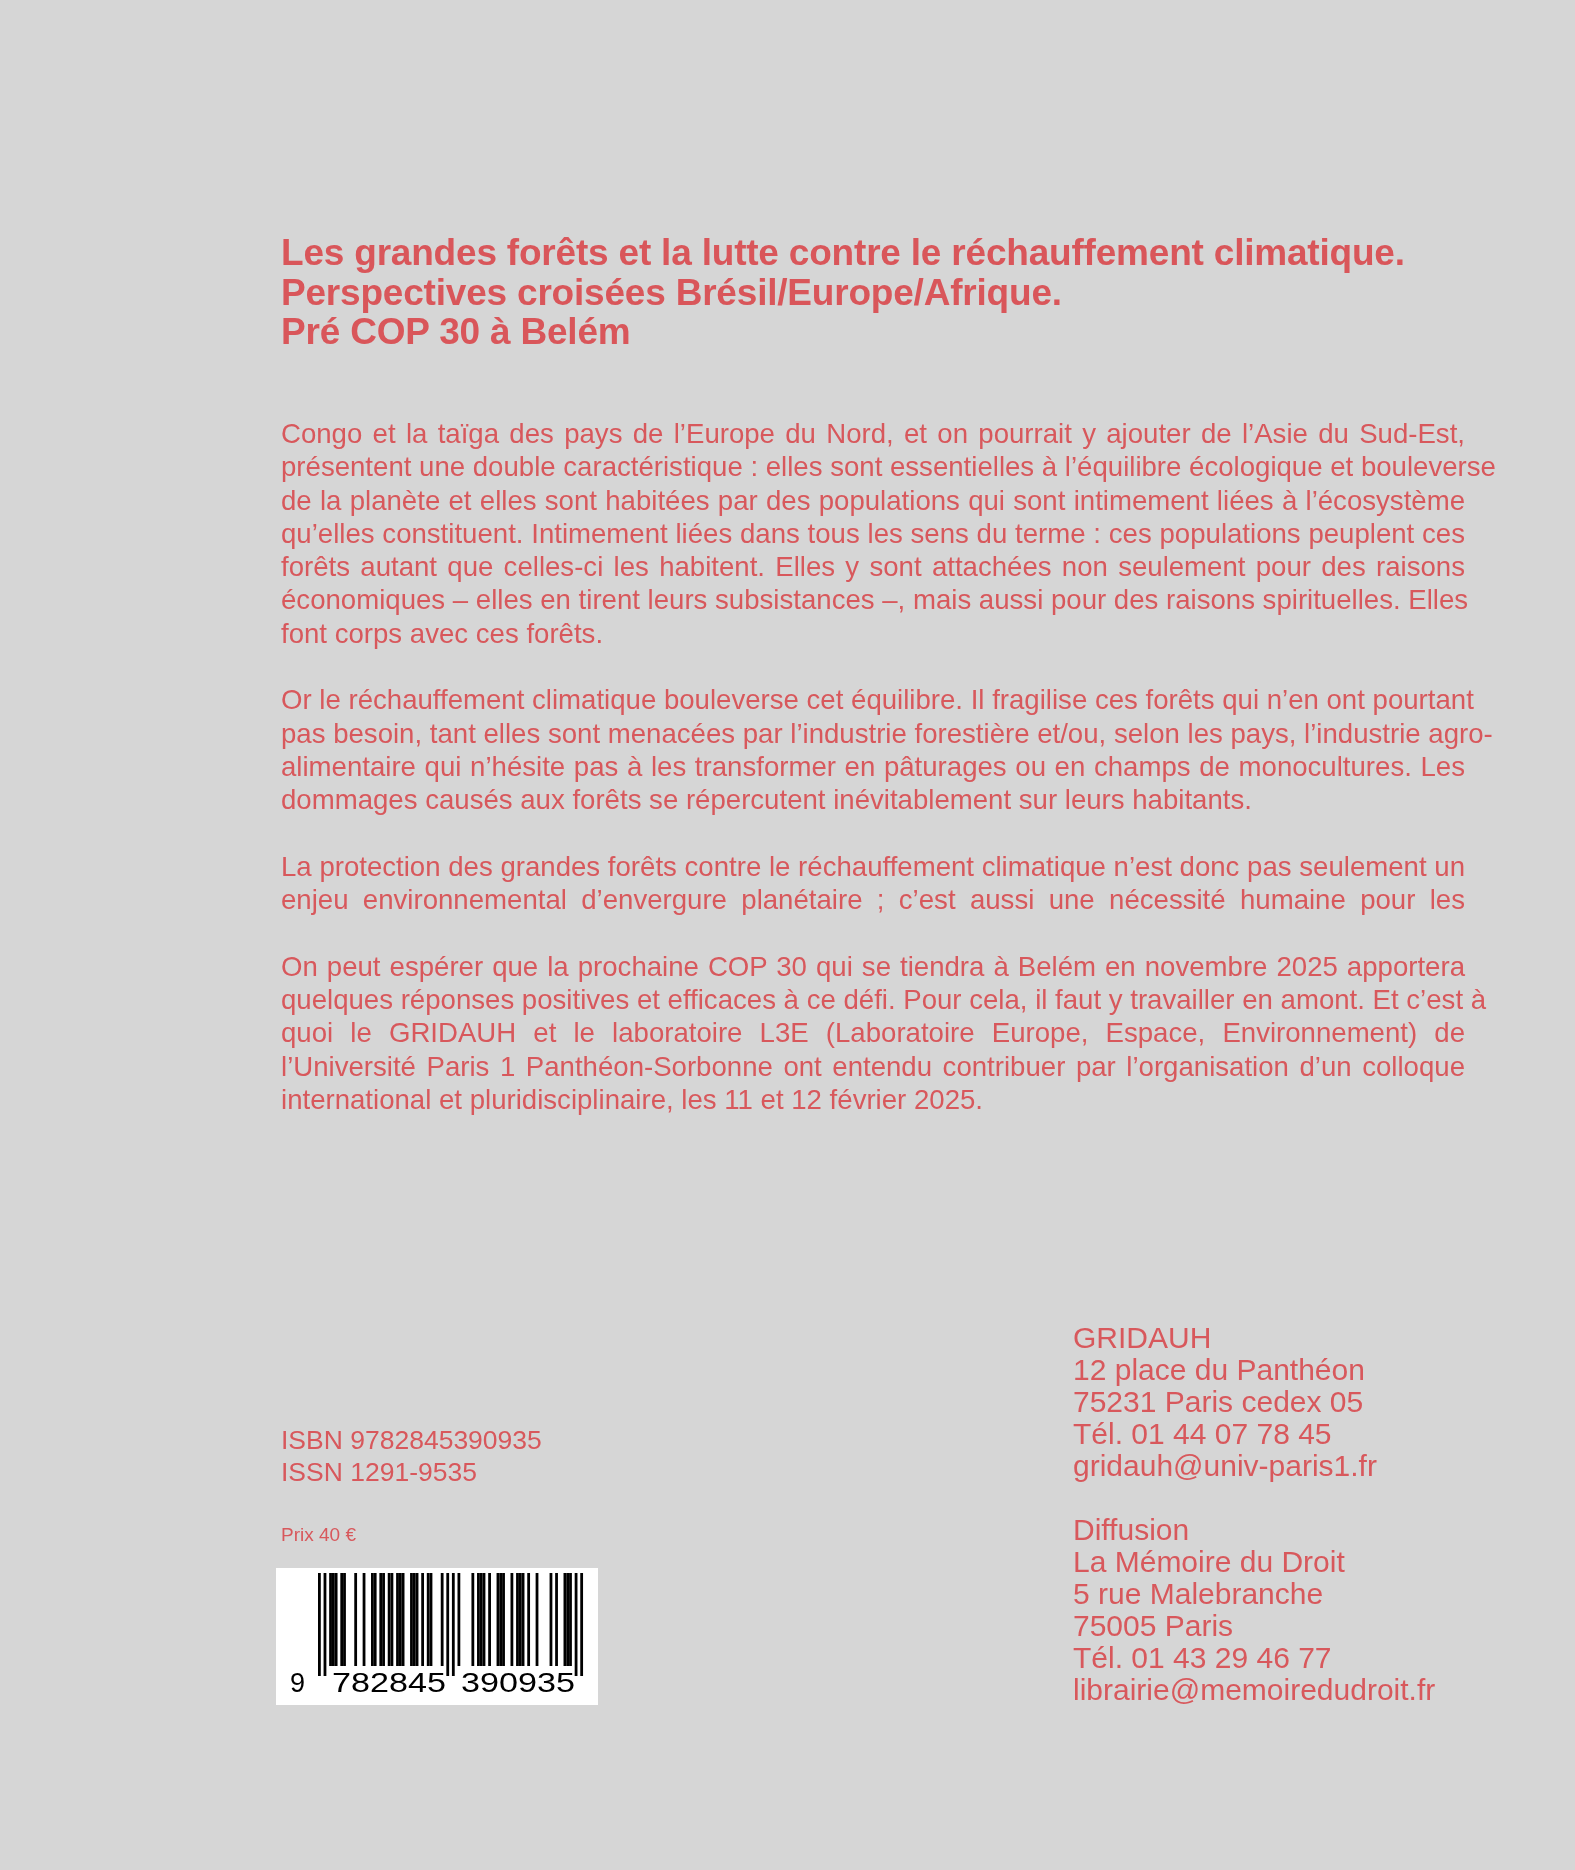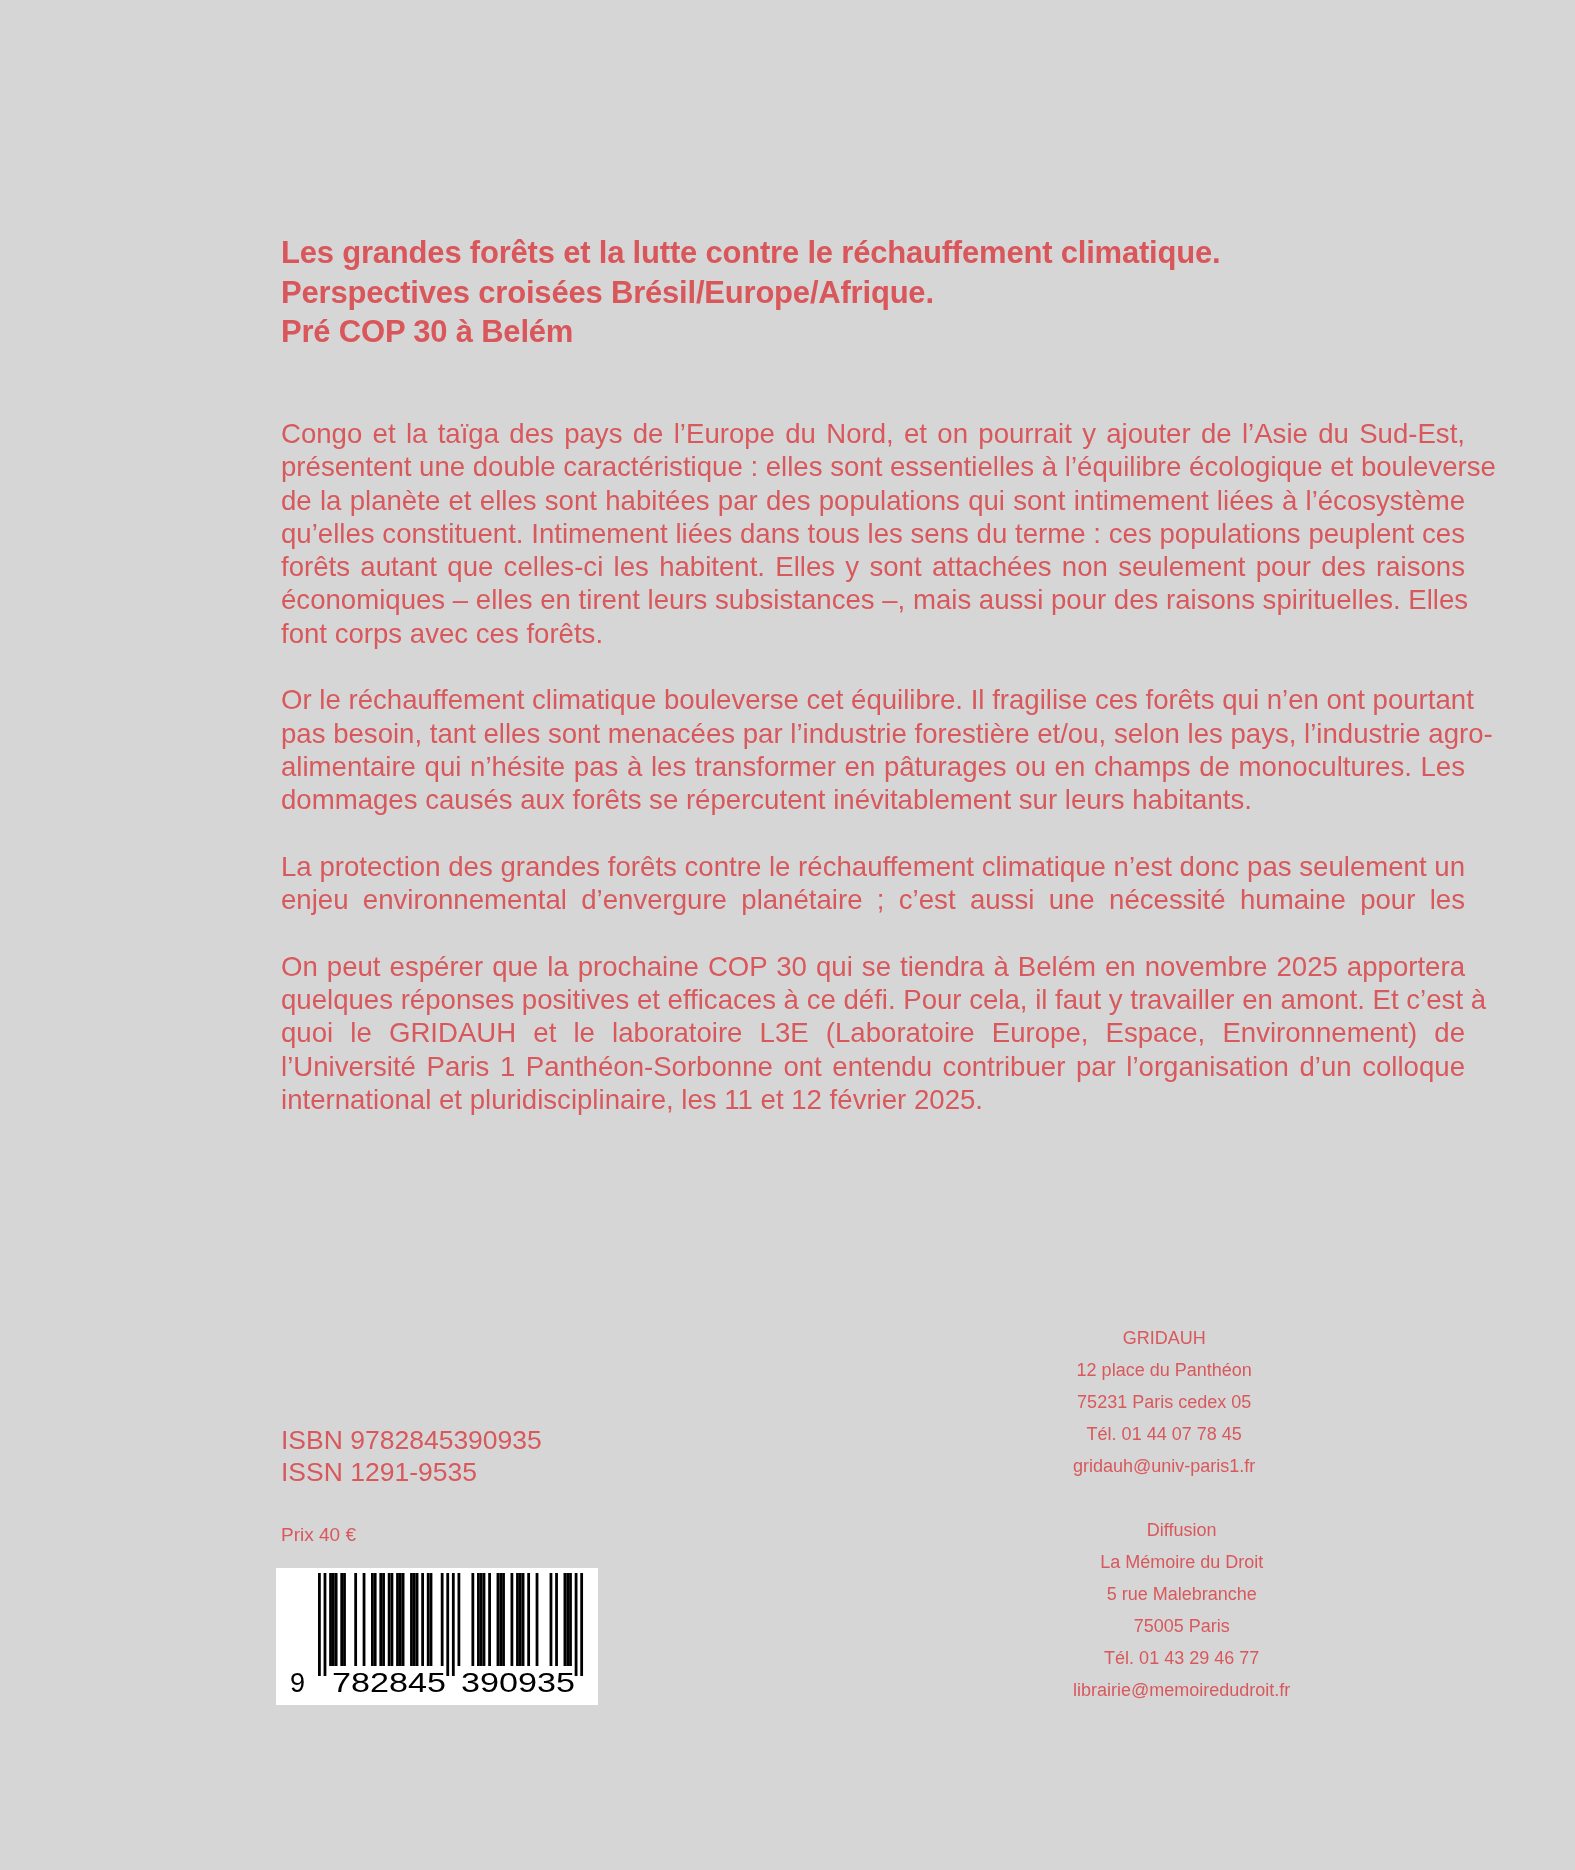--- a/index.html
+++ b/index.html
@@ -5,21 +5,21 @@
   html, body { margin: 0; padding: 0; }
   body {
     width: 1575px; height: 1870px;
     background: #d6d6d6;
     position: relative; overflow: hidden;
     font-family: "Liberation Sans", "DejaVu Sans", sans-serif;
     color: #d8585c;
   }
   .title {
     position: absolute; left: 281px; top: 233px;
-    font-weight: bold; font-size: 31px; line-height: 39.5px;
+    font-weight: bold; font-size: 37px; line-height: 39.5px;
     color: #d9565a; letter-spacing: -0.2px;
   }
   .title div { white-space: nowrap; }
   .body-text {
     position: absolute; left: 281px; top: 417px; width: 1184px;
     font-size: 27.6px; line-height: 33.3px;
   }
   .para { margin: 0 0 33.3px 0; }
   .line {
     display: block; white-space: nowrap;
@@ -35,21 +35,21 @@
     position: absolute; left: 281px; top: 1519px;
     font-size: 19px; line-height: 32px;
   }
   .barcode {
     position: absolute; left: 276px; top: 1568px;
     width: 322px; height: 137px; background: #ffffff;
   }
   .barcode svg { position: absolute; left: 0; top: 0; }
   .addr {
     position: absolute; left: 1073px;
-    font-size: 18px; line-height: 32px; text-align: center;
+    font-size: 30px; line-height: 32px;
   }
   .addr div { white-space: nowrap; }
 </style>
 </head>
 <body>
 
 <div class="title">
   <div>Les grandes forêts et la lutte contre le réchauffement climatique.</div>
   <div>Perspectives croisées Brésil/Europe/Afrique.</div>
   <div>Pré COP 30 à Belém</div>

